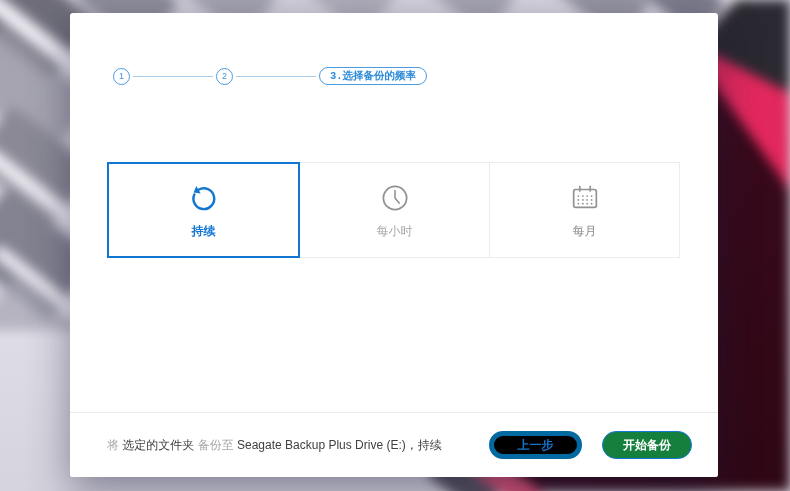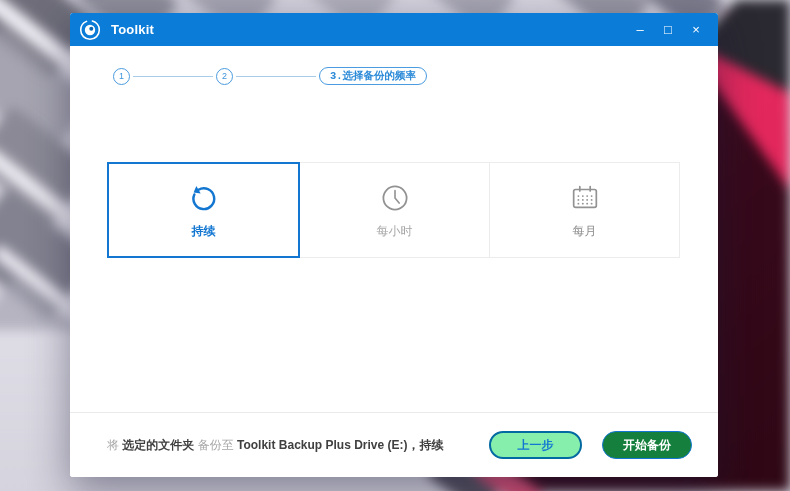--- a/index.html
+++ b/index.html
@@ -70,24 +70,24 @@
   .card.selected { border:2px solid #1377d2; z-index:2; }
   .card-label { font-size:12px; color:#8a8a8a; }
   .card.selected .card-label { color:#1377d2; font-weight:bold; }
   .card.dim .card-label { color:#a6a6a6;text-align:right; }
   .icon-box { width:36px; height:36px; display:flex; align-items:center; justify-content:center; }
 
   
   .footer { position:absolute; left:0; right:0; top:399px; bottom:0; border-top:1px solid #eaeaea;
             display:flex; align-items:center; padding:0 26px 0 37px; background:#fff; }
   .summary { font-size:12px; color:#a6a6a6; flex:1 1 auto; white-space:nowrap; }
-  .summary .em { color:#404040; font-weight:bold;text-align:right; }
+  .summary .em { color:#404040; font-weight:normal;text-align:right; }
   .btn { height:28px; border-radius:14px; font-size:12px; font-weight:bold;
          display:flex; align-items:center; justify-content:center; cursor:pointer; }
-  .btn-back { width:93px; background:#86efac; border:2px solid #0369a1; color:#1377d2; margin-right:20px; }
+  .btn-back { width:93px; background:#000000; border:5px solid #0369a1; color:#1377d2; margin-right:20px; }
   .btn-start { width:90px; background:#15803d; border:1px solid #1377d2; color:#fff; }
 </style>
 </head>
 <body>
 
 <div class="photo">
   <div class="photo-blur">
     <div class="ph rot k1"></div>
     <div class="ph rot k2"></div>
     <div class="ph rot k3"></div>
@@ -106,33 +106,20 @@
     <div class="drive-body"></div>
     <div class="drive-pink"></div>
     <div class="drive-black"></div>
     <div class="ph chip-gray"></div>
     <div class="ph chip-pink"></div>
   </div>
 </div>
 
 <div class="window">
 
-  <div class="titlebar">
-    <svg class="logo" viewBox="0 0 22 22">
-      <circle cx="11" cy="11" r="9.3" fill="none" stroke="#ffffff" stroke-width="1.6" stroke-dasharray="40 6" stroke-linecap="round"></circle>
-      <circle cx="11" cy="11" r="5.2" fill="#ffffff"></circle>
-      <circle cx="12.3" cy="9.7" r="2" fill="#0b66b2"></circle>
-    </svg>
-    <span class="titletext">Toolkit</span>
-    <div class="winbtns">
-      <div class="winbtn">–</div>
-      <div class="winbtn">□</div>
-      <div class="winbtn">×</div>
-    </div>
-  </div>
 
   <div class="steps">
     <div class="step-circle">1</div>
     <div class="step-line"></div>
     <div class="step-circle">2</div>
     <div class="step-line"></div>
     <div class="step-pill">3.选择备份的频率</div>
   </div>
 
   <div class="cards">
@@ -181,19 +168,19 @@
         </svg>
       </span>
       <span class="card-label">每月</span>
     </div>
 
 
   </div>
 
   <div class="footer">
     <div class="summary">
-      <span>将 </span><span class="em">选定的文件夹</span><span> 备份至 </span><span class="em">Toolkit Backup Plus Drive (E:)，</span><span class="em">持续</span>
+      <span>将 </span><span class="em">选定的文件夹</span><span> 备份至 </span><span class="em">Seagate Backup Plus Drive (E:)，</span><span class="em">持续</span>
     </div>
     <div class="btn btn-back">上一步</div>
     <div class="btn btn-start">开始备份</div>
   </div>
 
 </div>
 
 </body></html>

